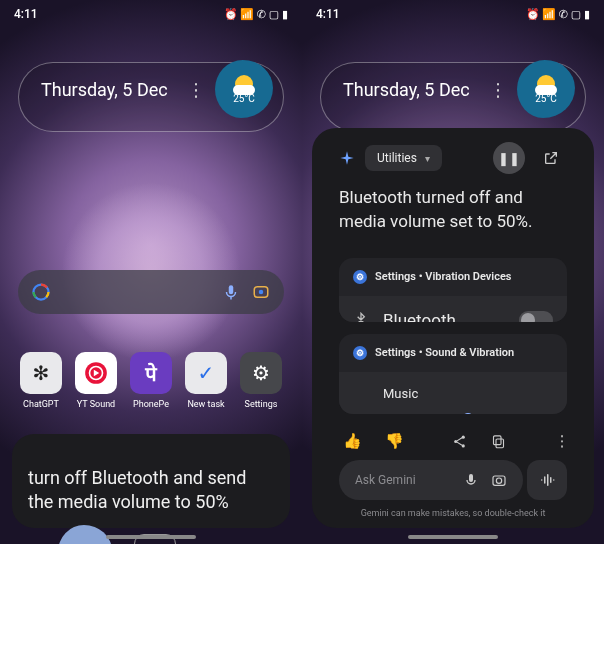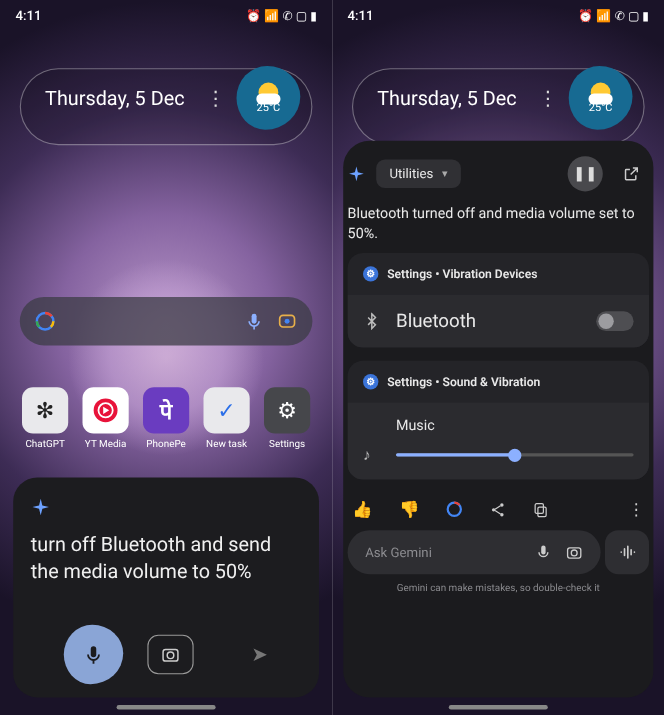--- a/index.html
+++ b/index.html
@@ -3,21 +3,21 @@
 <meta charset="utf-8">
 <style>
   * { box-sizing: border-box; margin: 0; padding: 0; }
   body {
     width: 604px; height: 650px;
     background: #fff;
     font-family: -apple-system, Roboto, sans-serif;
     display: flex;
   }
   .phone {
-    width: 302px; height: 650px;
+    width: 302px; height: 544px;
     background: radial-gradient(circle at 50% 45%, #b896c9 0%, #8563a0 25%, #3d2c55 50%, #1a1328 75%);
     position: relative;
     overflow: hidden;
     color: #e8e8e8;
   }
   .phone::before {
     content:"";
     position:absolute; left:50%; top:50%;
     width:180px; height:180px; margin-left:-90px; margin-top:-90px;
     border-radius:50%;
@@ -115,38 +115,38 @@
     position:absolute; bottom:5px; left:50%; transform:translateX(-50%);
     width:90px; height:4px; background:#888; border-radius:2px; z-index:60;
   }
 
   
   .gemini-sheet {
     position:absolute; top:128px; left:10px; right:10px; bottom:16px;
     background:#1b1b1e;
     border-radius:24px;
     z-index:40;
-    padding:14px 4px 10px;
+    padding:14px 27px 10px;
     display:flex; flex-direction:column;
     color:#e9e9e9;
   }
   .sheet-header { display:flex; align-items:center; gap:10px; margin-bottom:12px; }
   .util-chip {
     background:#303034; border-radius:8px; padding:6px 12px;
     font-size:12px; display:flex; align-items:center; gap:8px;
   }
   .chev { font-size:10px; color:#aaa; }
   .hdr-spacer { flex:1; }
   .hdr-btn {
     width:32px; height:32px; border-radius:50%;
     background:#49494d; display:flex; align-items:center; justify-content:center;
     font-size:13px; color:#ddd;
   }
   .hdr-btn.plain { background:transparent; }
-  .response-text { font-size:13px; line-height:1.4; margin-bottom:8px; }
+  .response-text { font-size:17px; line-height:1.4; margin-bottom:24px; }
 
   .settings-card {
     background:#242428; border-radius:14px; padding:0; margin-bottom:12px;
     overflow:hidden;
   }
   .card-head {
     display:flex; align-items:center; gap:8px;
     padding:12px 14px; font-size:11px; font-weight:600;
   }
   .gear-mini {
@@ -241,21 +241,21 @@
       <div class="app-name">ChatGPT</div>
     </div>
     <div class="app">
       <div class="app-icon" style="background:#fff">
         <svg viewBox="0 0 24 24" width="26" height="26">
             <circle cx="12" cy="12" r="10" fill="#e8133a"></circle>
             <circle cx="12" cy="12" r="6" fill="none" stroke="#fff" stroke-width="1.5"></circle>
             <path d="M10 9l5 3-5 3z" fill="#fff"></path>
           </svg>
       </div>
-      <div class="app-name">YT Media</div>
+      <div class="app-name">YT Sound</div>
     </div>
     <div class="app">
       <div class="app-icon" style="background:#6a3cc0;color:#fff;font-weight:700">पे</div>
       <div class="app-name">PhonePe</div>
     </div>
     <div class="app">
       <div class="app-icon" style="background:#e9e9ec;color:#2b6fe8">✓</div>
       <div class="app-name">New task</div>
     </div>
     <div class="app">

